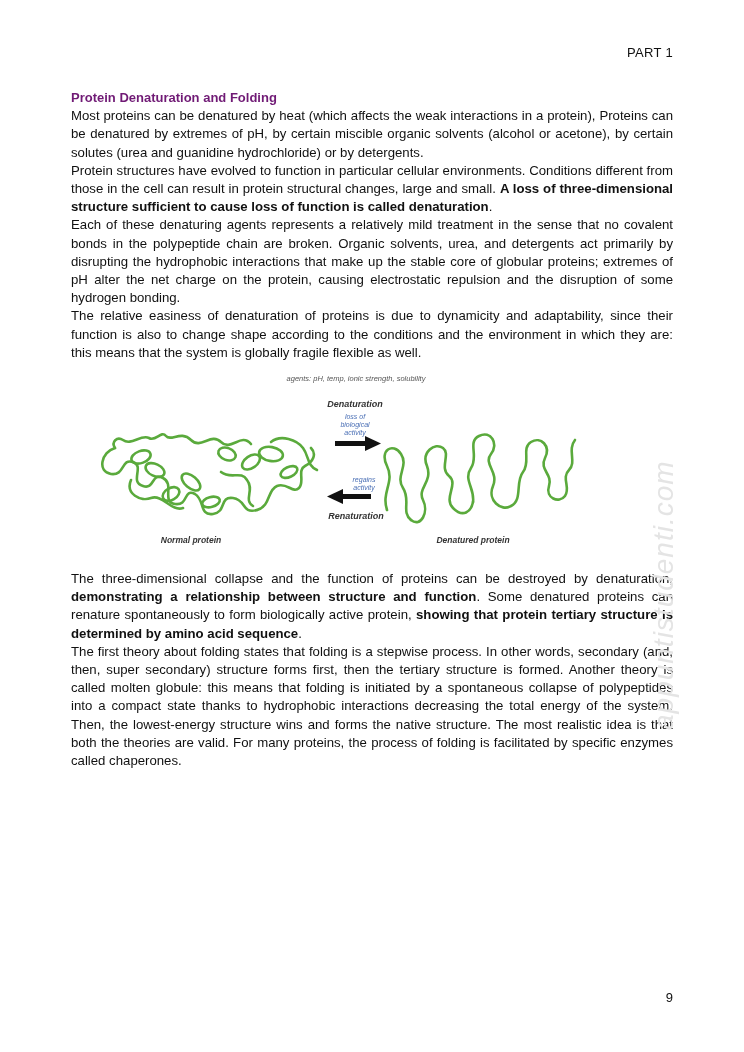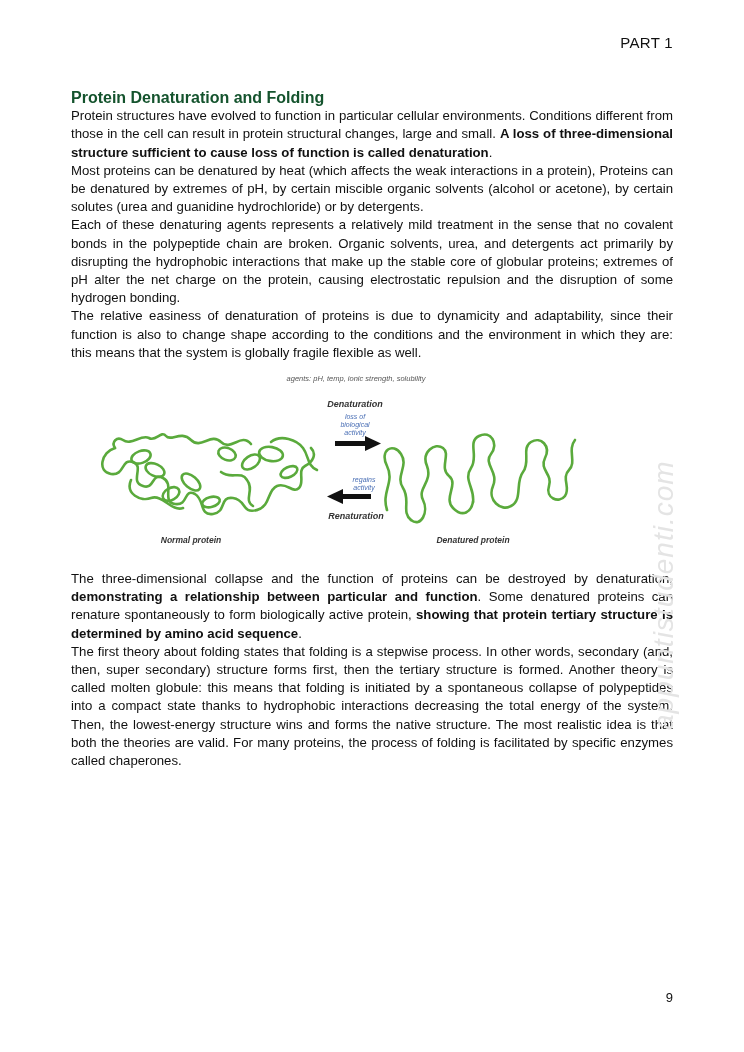--- a/index.html
+++ b/index.html
@@ -1,40 +1,40 @@
 <!DOCTYPE html>
 <html><head>
 <meta charset="utf-8">
 <style>
   html, body { margin: 0; padding: 0; background: #ffffff; }
   body { width: 744px; height: 1052px; position: relative; overflow: hidden;
          font-family: "Liberation Sans", sans-serif; color: #111; }
-  .header-part { position: absolute; top: 34px; right: 71px; font-size: 15px; letter-spacing: 0.3px; }
+  .header-part { position: absolute; top: 45px; right: 71px; font-size: 13px; letter-spacing: 0.3px; }
   .content { position: absolute; left: 71px; top: 89px; width: 602px; font-size: 13.2px; line-height: 18.2px; }
-  .title { color: #14532d; font-weight: bold; font-size: 16px; }
+  .title { color: #701a75; font-weight: bold; font-size: 13px; }
   p { margin: 0; text-align: justify; }
   b { font-weight: bold; }
   .figure { position: relative; width: 602px; height: 200px; margin: 0; font-style: italic; }
   .fig-svg { position: absolute; left: 0; top: 0; }
   .page-number { position: absolute; top: 990px; right: 71px; font-size: 13px; }
   .watermark { position: absolute; left: 648px; top: 730px; transform: rotate(-90deg); transform-origin: left top;
                font-size: 28px; font-style: italic; color: #e4e4e4; white-space: nowrap; letter-spacing: 1px;
                font-family: "Liberation Sans", sans-serif; }
   .figtext { font-family: "Liberation Sans", sans-serif; }
 </style>
 </head>
 <body>
 
 <div class="header-part">PART 1</div>
 
 <div class="content">
   <div class="title">Protein Denaturation and Folding</div>
   <div id="paras-before">
+      <p><span>Most proteins can be denatured by heat (which affects the weak interactions in a protein), Proteins can be denatured by extremes of pH, by certain miscible organic solvents (alcohol or acetone), by certain solutes (urea and guanidine hydrochloride) or by detergents.</span></p>
       <p><span>Protein structures have evolved to function in particular cellular environments. Conditions different from those in the cell can result in protein structural changes, large and small. </span><b>A loss of three-dimensional structure sufficient to cause loss of function is called denaturation</b><span>.</span></p>
-      <p><span>Most proteins can be denatured by heat (which affects the weak interactions in a protein), Proteins can be denatured by extremes of pH, by certain miscible organic solvents (alcohol or acetone), by certain solutes (urea and guanidine hydrochloride) or by detergents.</span></p>
       <p><span>Each of these denaturing agents represents a relatively mild treatment in the sense that no covalent bonds in the polypeptide chain are broken. Organic solvents, urea, and detergents act primarily by disrupting the hydrophobic interactions that make up the stable core of globular proteins; extremes of pH alter the net charge on the protein, causing electrostatic repulsion and the disruption of some hydrogen bonding.</span></p>
       <p><span>The relative easiness of denaturation of proteins is due to dynamicity and adaptability, since their function is also to change shape according to the conditions and the environment in which they are: this means that the system is globally fragile flexible as well.</span></p>
     </div>
 
   <div class="figure" style="height:208px;">
     <svg class="fig-svg" width="602" height="208" viewBox="0 0 602 208">
       <text class="figtext" x="285" y="19" font-size="7.5" fill="#555" text-anchor="middle">agents: pH, temp, ionic strength, solubility</text>
 
       <text class="figtext" x="284" y="45" font-size="9" font-weight="bold" fill="#333" text-anchor="middle">Denaturation</text>
       <text class="figtext" x="284" y="57" font-size="7" fill="#4a6fb5" text-anchor="middle">loss of</text>
@@ -79,19 +79,19 @@
         <path d="M316,148 C310,130 324,120 316,104 C308,88 322,80 330,92 C338,104 324,114 332,126 C340,138 330,150 340,158"></path>
         <path d="M340,158 C350,166 358,150 352,138 C346,126 362,120 356,104 C350,90 364,80 372,86 C380,92 368,106 378,114 C388,122 372,136 382,146 C392,156 400,150 402,140"></path>
         <path d="M402,140 C404,126 392,118 400,106 C408,94 396,80 408,74 C420,68 428,82 420,92 C412,102 428,110 422,124 C416,138 430,150 440,144"></path>
         <path d="M440,144 C452,138 444,120 452,110 C460,100 450,86 460,80 C470,74 480,84 474,96 C468,108 482,112 478,124 C474,136 488,142 494,134 C500,126 490,116 498,108 C506,100 496,88 504,78"></path>
       </g>
       <text class="figtext" x="402" y="181" font-size="8.5" font-weight="bold" fill="#333" text-anchor="middle">Denatured protein</text>
     </svg>
   </div>
 
   <div id="paras-after">
-      <p><span>The three-dimensional collapse and the function of proteins can be destroyed by denaturation, </span><b>demonstrating a relationship between particular and function</b><span>. Some denatured proteins can renature spontaneously to form biologically active protein, </span><b>showing that protein tertiary structure is determined by amino acid sequence</b><span>.</span></p>
+      <p><span>The three-dimensional collapse and the function of proteins can be destroyed by denaturation, </span><b>demonstrating a relationship between structure and function</b><span>. Some denatured proteins can renature spontaneously to form biologically active protein, </span><b>showing that protein tertiary structure is determined by amino acid sequence</b><span>.</span></p>
       <p><span>The first theory about folding states that folding is a stepwise process. In other words, secondary (and, then, super secondary) structure forms first, then the tertiary structure is formed. Another theory is called molten globule: this means that folding is initiated by a spontaneous collapse of polypeptides into a compact state thanks to hydrophobic interactions decreasing the total energy of the system. Then, the lowest-energy structure wins and forms the native structure. The most realistic idea is that both the theories are valid. For many proteins, the process of folding is facilitated by specific enzymes called chaperones.</span></p>
     </div>
 </div>
 
 <div class="watermark">appuntistudenti.com</div>
 <div class="page-number">9</div>
 
 </body></html>

